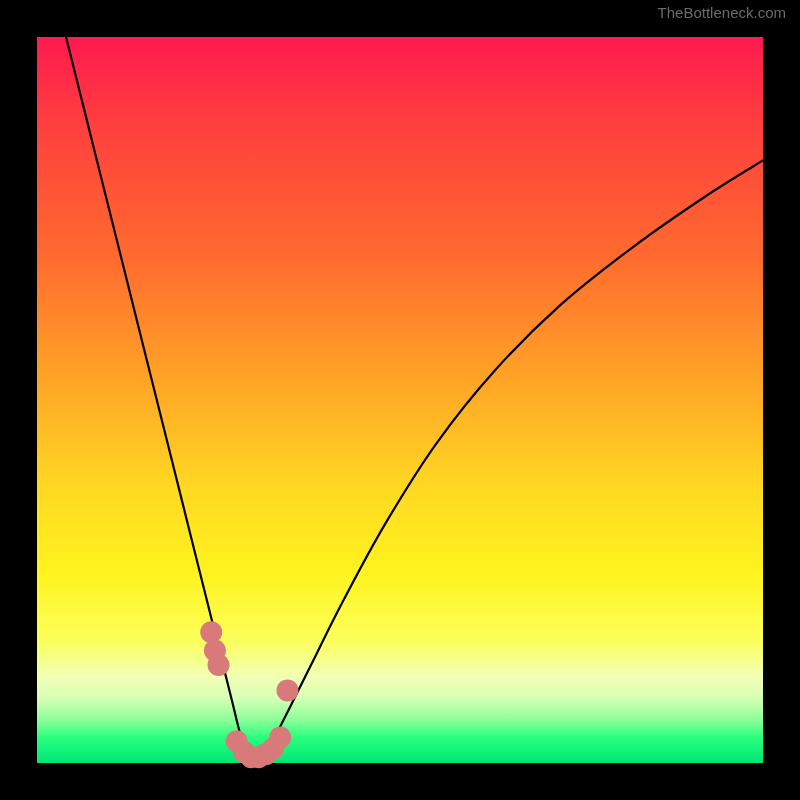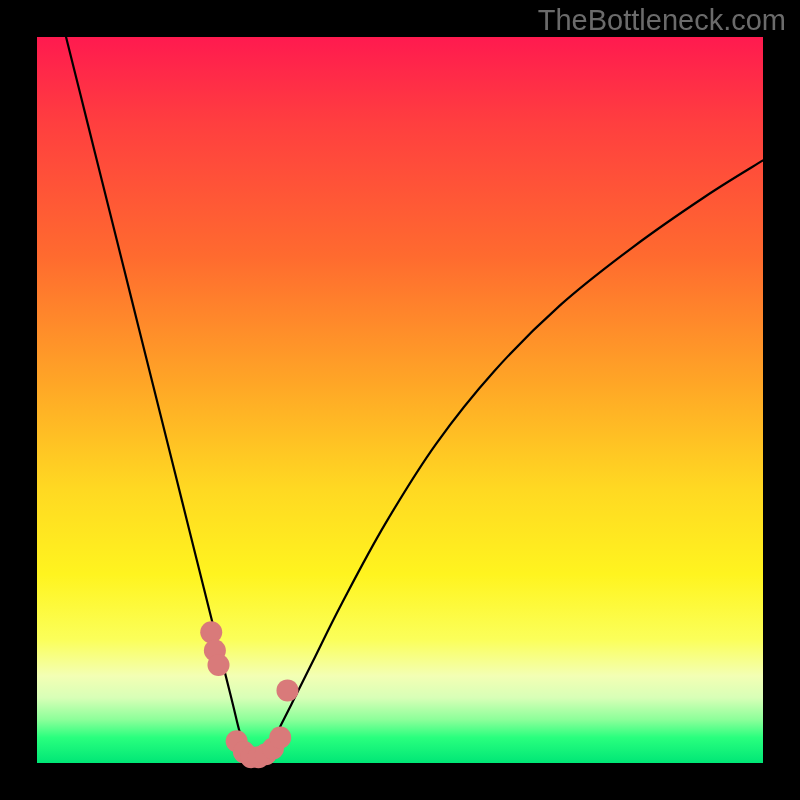--- a/index.html
+++ b/index.html
@@ -39,21 +39,21 @@
       #8dff9a 94%,
       #29ff7e 96.5%,
       #00e676 100%
     );
   }
   .watermark {
     position: absolute;
     top: 4px;
     right: 14px;
     color: #6b6b6b;
-    font-size: 29px;
+    font-size: 15px;
     letter-spacing: 0px;
     font-weight: 500;
     user-select: none;
   }
   svg.curve {
     position: absolute;
     left: 0;
     top: 0;
     width: 726px;
     height: 726px;

